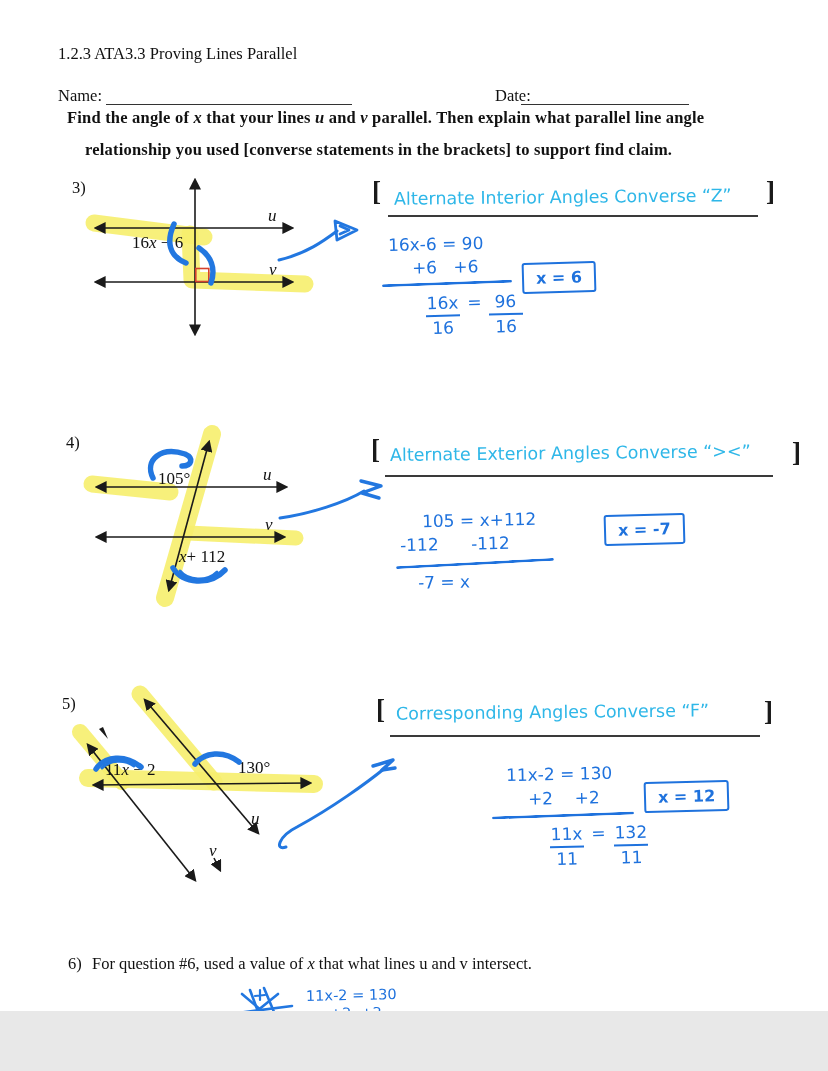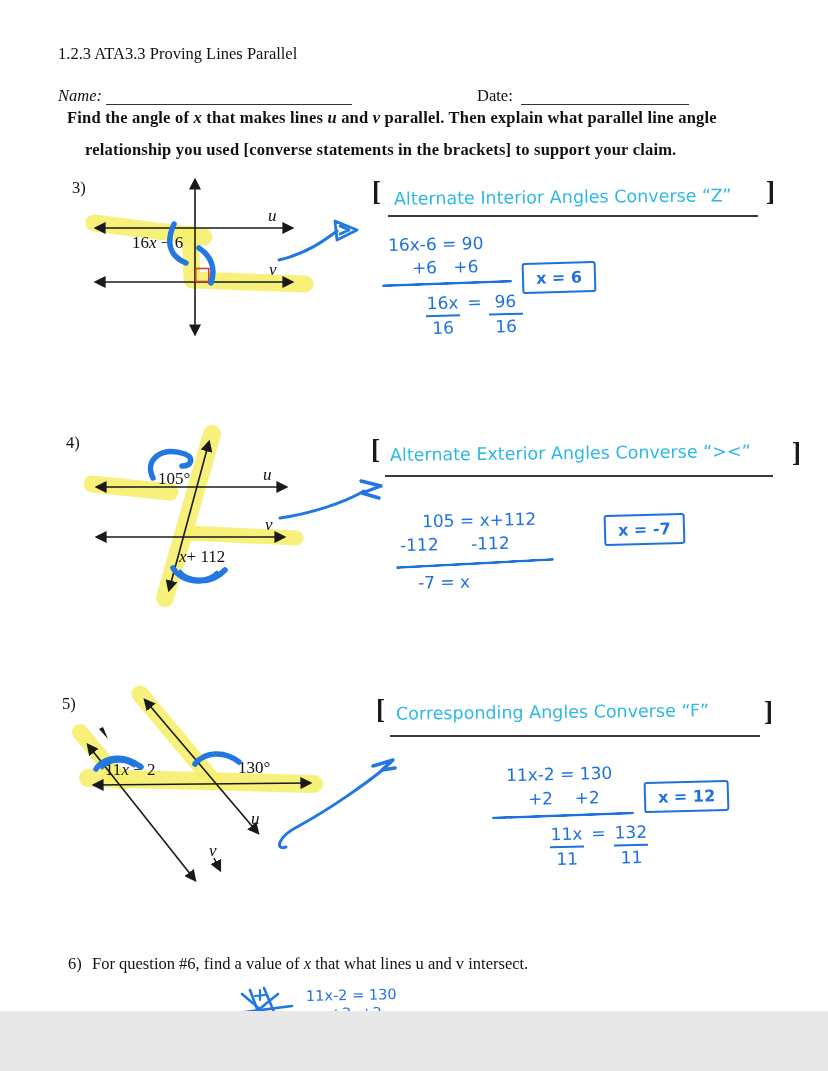--- a/index.html
+++ b/index.html
@@ -32,27 +32,27 @@
   .arc{stroke:#2277e0;fill:none;stroke-linecap:round;}
   .pstroke{stroke:#2277e0;fill:none;stroke-linecap:round;}
 </style>
 </head>
 <body>
 
 <div id="page">
 
   <div class="abs title" style="left:58px;top:44px;">1.2.3 ATA3.3 Proving Lines Parallel</div>
 
-  <div class="abs label" style="left:58px;top:86px;font-style:italic;">Name:</div>
+  <div class="abs label" style="left:58px;top:86px;">Name:</div>
   <div class="abs rule" style="left:106px;top:103px;width:246px;"></div>
-  <div class="abs label" style="left:477px;top:86px;">Date:</div>
+  <div class="abs label" style="left:495px;top:86px;">Date:</div>
   <div class="abs rule" style="left:521px;top:103px;width:168px;"></div>
 
-  <div class="abs instr" style="left:67px;top:108px;"><span>Find the angle of </span><span class="it">x</span><span> that makes lines </span><span class="it">u</span><span> and </span><span class="it">v</span><span> parallel.  Then explain what parallel line angle</span></div>
-  <div class="abs instr" style="left:85px;top:140px;">relationship you used [converse statements in the brackets] to support your claim.</div>
+  <div class="abs instr" style="left:67px;top:108px;"><span>Find the angle of </span><span class="it">x</span><span> that your lines </span><span class="it">u</span><span> and </span><span class="it">v</span><span> parallel.  Then explain what parallel line angle</span></div>
+  <div class="abs instr" style="left:85px;top:140px;">relationship you used [converse statements in the brackets] to support find claim.</div>
 
   <div class="abs pnum" style="left:72px;top:178px;">3)</div>
 
   <svg class="abs" style="left:58px;top:168px;" width="335" height="192" viewBox="0 0 335 192">
     <defs>
       <marker id="ah3" viewBox="0 0 10 10" refX="8" refY="5" markerWidth="7.5" markerHeight="7.5" orient="auto-start-reverse">
         <path d="M0,0 L10,5 L0,10 z" fill="#1a1a1a"></path>
       </marker>
     </defs>
     <line class="hl" x1="36" y1="55" x2="146" y2="69" stroke-width="17"></line>
@@ -169,21 +169,21 @@
       </span>
     <span class="eqm">=</span>
     <span class="frac">
         <span class="top">132</span>
         <span class="bot">11</span>
       </span>
   </div>
   <div class="abs ansbox" style="left:644px;top:781px;">x = 12</div>
 
   <div class="abs pnum" style="left:68px;top:954px;">6)</div>
-  <div class="abs label" style="left:92px;top:954px;"><span>For question #6, find a value of </span><span class="it">x</span><span> that what lines u and v intersect.</span></div>
+  <div class="abs label" style="left:92px;top:954px;"><span>For question #6, used a value of </span><span class="it">x</span><span> that what lines u and v intersect.</span></div>
 
   <svg class="abs" style="left:226px;top:984px;" width="85" height="87" viewBox="0 0 85 87">
     <defs>
       <marker id="ah6" viewBox="0 0 10 10" refX="8" refY="5" markerWidth="7" markerHeight="7" orient="auto-start-reverse">
         <path d="M0,0 L10,5 L0,10 z" fill="#1f72dd"></path>
       </marker>
     </defs>
     <path class="pstroke" d="M24,6 L47,68" stroke-width="2.6" marker-end="url(#ah6)"></path>
     <path class="pstroke" d="M38,4 L58,52" stroke-width="2.6"></path>
     <path class="pstroke" d="M4,30 L66,22" stroke-width="2.6"></path>

